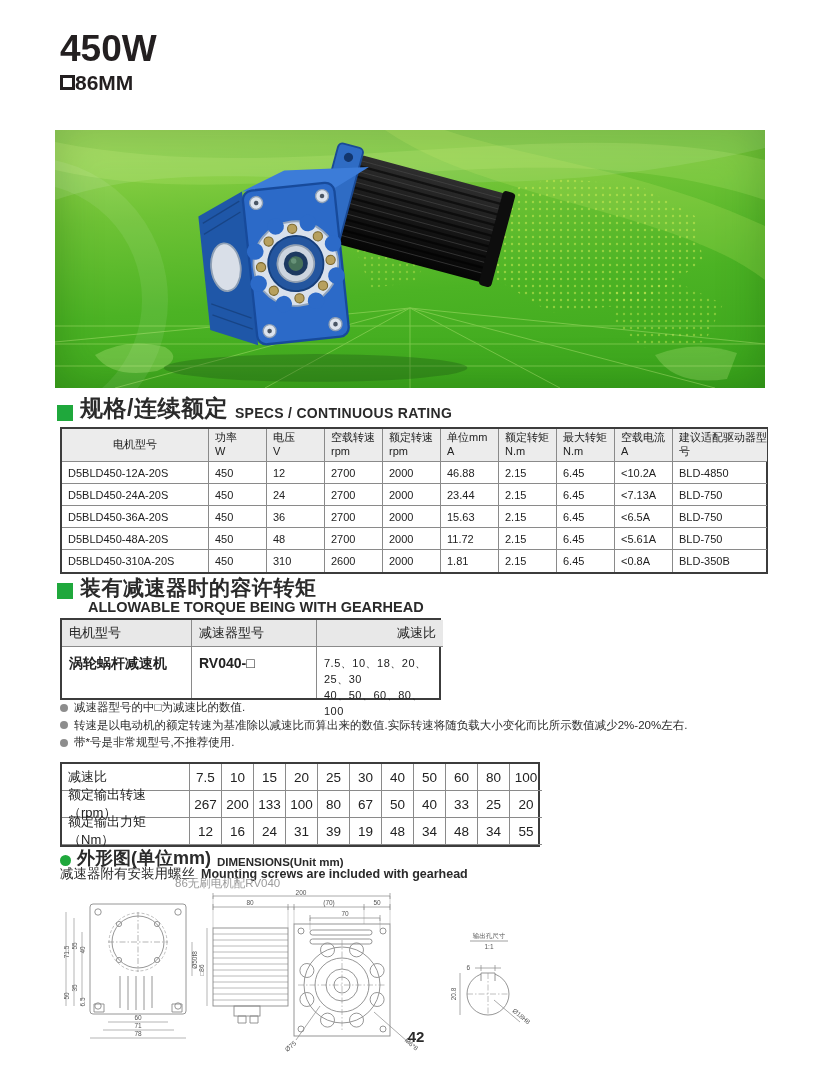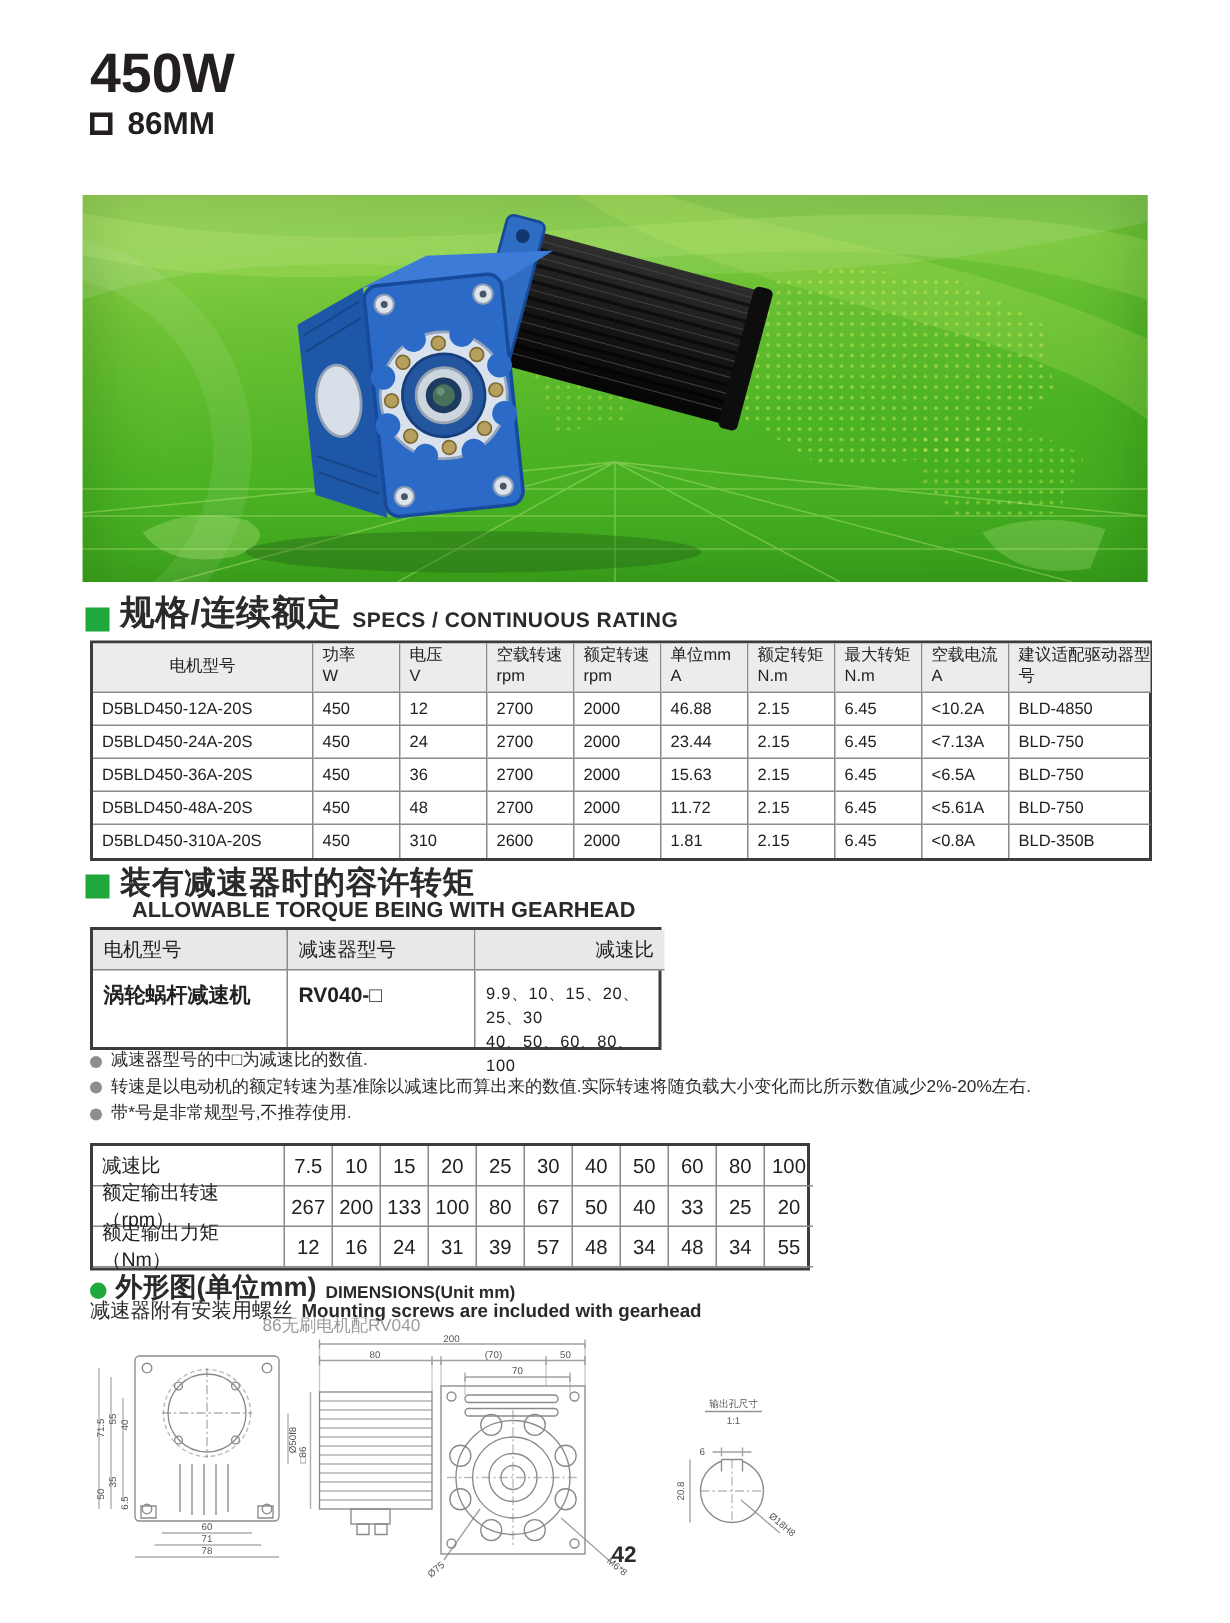--- a/index.html
+++ b/index.html
@@ -4,21 +4,21 @@
 <style>
   *{margin:0;padding:0;box-sizing:border-box}
   html,body{background:#fff}
   body{width:820px;height:1082px;position:relative;overflow:hidden;
        font-family:"Liberation Sans","DejaVu Sans",sans-serif;color:#1d1d1d}
   .abs{position:absolute}
 
   
   .series-title{font-size:25px;font-weight:bold;color:#1fa83c;letter-spacing:1px}
   .power{font-size:37px;font-weight:bold;color:#231f20;line-height:1.05;margin-top:2px}
-  .frame{font-size:21px;font-weight:bold;color:#231f20;display:flex;align-items:center;gap:10px;margin-top:2px}
+  .frame{font-size:21px;font-weight:bold;color:#231f20;display:flex;align-items:center;gap:0;margin-top:2px}
   .frame .sq{width:15px;height:15px;border:3px solid #231f20;display:inline-block}
 
   
   .hero{left:55px;top:130px;width:710px;height:258px;
         background:linear-gradient(175deg,#9bd84e 0%,#6ec235 30%,#4cb324 60%,#3aa51c 100%);
         box-shadow:inset 0 0 46px rgba(15,80,5,.35);overflow:hidden}
   .hero svg{display:block;width:100%;height:100%}
 
   
   .sec-head{display:flex;align-items:flex-end;gap:7px}
@@ -306,21 +306,21 @@
   <div class="tbl abs" style="left:60px;top:618px;width:381px">
     <div class="grid3">
       <div class="gh-th">电机型号</div>
       <div class="gh-th">减速器型号</div>
       <div class="gh-th right">减速比</div>
     </div>
     <div class="grid3">
       <div class="gh-td">涡轮蜗杆减速机</div>
       <div class="gh-td">RV040-□</div>
       <div class="gh-td ratios">
-        <span>9.9、10、15、20、25、30</span>
+        <span>7.5、10、18、20、25、30</span>
         <span>40、50、60、80、100</span>
       </div>
     </div>
   </div>
 
   <div class="abs" style="left:60px;top:699px;width:755px">
     <div class="note">
         <span class="nb"></span>
         <span>减速器型号的中□为减速比的数值.</span>
       </div>
@@ -363,21 +363,21 @@
         <div class="ot-cell">25</div>
         <div class="ot-cell">20</div>
     </div>
     <div class="grid12 row3">
       <div class="ot-cell lbl">额定输出力矩（Nm）</div>
       <div class="ot-cell">12</div>
         <div class="ot-cell">16</div>
         <div class="ot-cell">24</div>
         <div class="ot-cell">31</div>
         <div class="ot-cell">39</div>
-        <div class="ot-cell">57</div>
+        <div class="ot-cell">19</div>
         <div class="ot-cell">48</div>
         <div class="ot-cell">34</div>
         <div class="ot-cell">48</div>
         <div class="ot-cell">34</div>
         <div class="ot-cell">55</div>
     </div>
   </div>
 
   <div class="dim-head abs" style="left:60px;top:846px">
     <span class="green-dot"></span>

